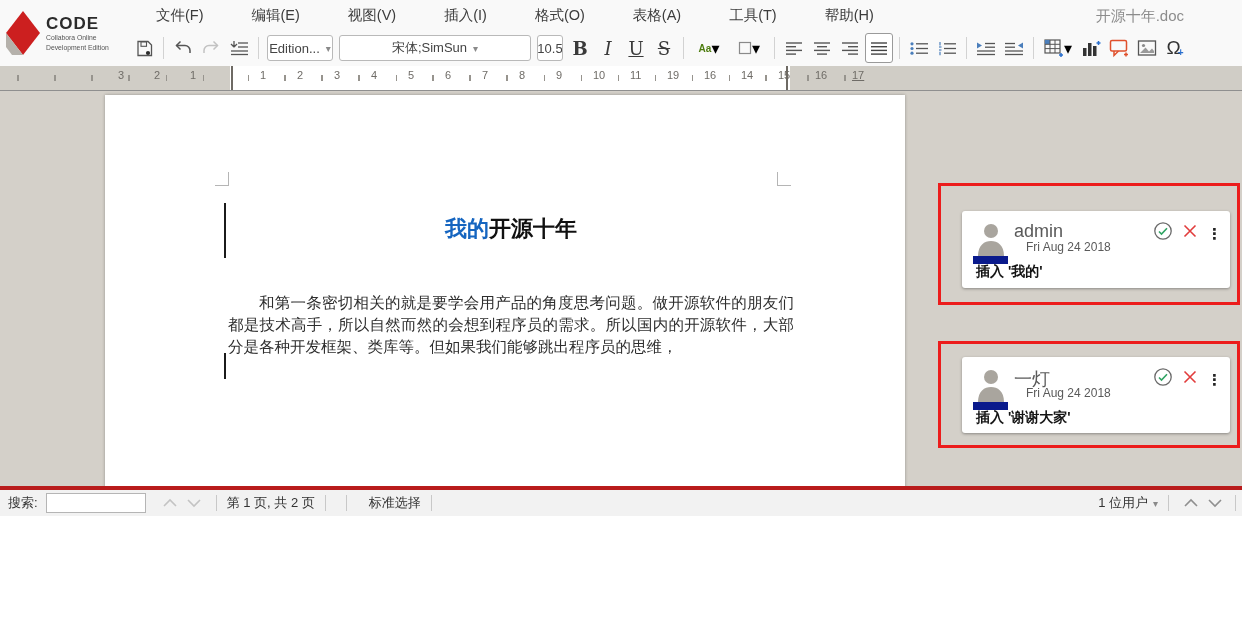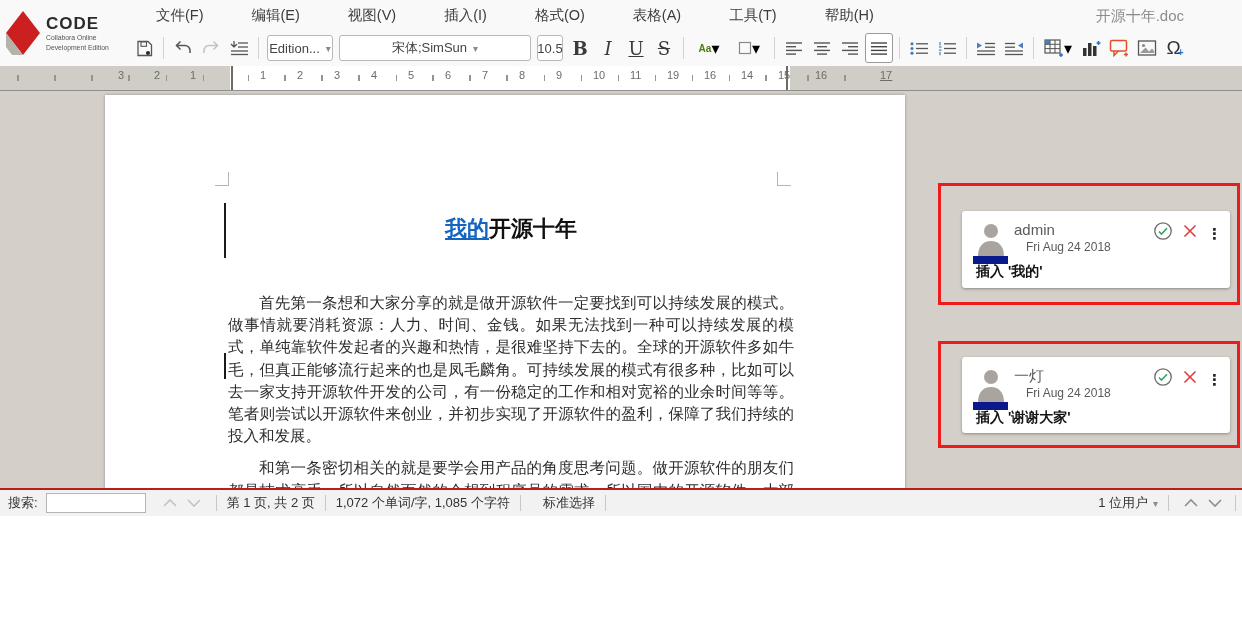--- a/index.html
+++ b/index.html
@@ -40,39 +40,39 @@
   .rhandle{position:absolute;top:0;width:2px;height:100%;background:#6e6a64;}
   
   #page{position:absolute;left:105px;top:95px;width:800px;height:500px;background:#fff;
         box-shadow:0 0 3px rgba(0,0,0,.3);overflow:hidden;}
   .corner{position:absolute;width:13px;height:13px;}
   .corner.cl{left:110px;top:77px;border-right:1px solid #b5b5b5;border-bottom:1px solid #b5b5b5;}
   .corner.cr{left:672px;top:77px;border-left:1px solid #b5b5b5;border-bottom:1px solid #b5b5b5;}
   .chbar{position:absolute;left:119px;width:2px;background:#1b1b1b;}
   #dtitle{position:absolute;left:123px;top:112px;width:566px;height:44px;line-height:44px;
           text-align:center;font-size:22px;font-weight:bold;color:#101010;}
-  .ins-blue{color:var(--insert_blue,#1565c0);text-decoration:underline;text-align:right;}
+  .ins-blue{color:var(--insert_blue,#1565c0);text-align:right;}
   .ins-purple{color:var(--insert_purple,#8e24aa);text-decoration:underline;}
   #dbody{position:absolute;left:123px;top:197px;width:566px;font-size:15.5px;line-height:22.2px;
          color:#2e2e2e;text-align:justify;}
   #dbody p{margin:0 0 10px 0;text-indent:2em;}
   
   .comment-card{position:absolute;left:962px;width:268px;background:#fff;border-radius:3px;
                 box-shadow:0 1px 3px rgba(0,0,0,.35);}
   .avatar{position:absolute;left:13px;top:11px;width:32px;height:42px;}
   .avatar-bar{position:absolute;left:-2px;top:34px;width:35px;height:8px;background:var(--avatar_navy,#0a1a8c);}
-  .c-author{position:absolute;left:52px;top:10px;font-size:15px;color:#5a5a5a;}
+  .c-author{position:absolute;left:52px;top:10px;font-size:18px;color:#5a5a5a;}
   .c-date{position:absolute;left:64px;top:29px;font-size:12px;color:#5a5a5a;}
   .c-actions{position:absolute;right:8px;top:10px;display:flex;align-items:center;gap:9px;}
   .c-body{position:absolute;left:14px;top:52px;font-size:14px;font-weight:600;color:#141414;}
   .kebab{font-size:15px;color:#222;font-weight:bold;line-height:1;}
   .redbox{position:absolute;border:3px solid var(--annotation_red,#ec1c1c);pointer-events:none;z-index:50;}
   
   #statusbar{position:absolute;left:0;bottom:0;width:1242px;height:26px;background:#f2f2f2;
-             border-top:2px solid #b91c1c;display:flex;align-items:center;font-size:13px;color:#333;}
+             border-top:4px solid #b91c1c;display:flex;align-items:center;font-size:13px;color:#333;}
   .ssep{width:1px;height:16px;background:#c8c8c8;margin:0 10px;}
   #search-input{width:92px;height:16px;border:1px solid #b5b5b5;background:#fff;margin-left:8px;
                 font-size:12px;padding:1px 3px;outline:none;}
   .chev{display:flex;align-items:center;justify-content:center;width:24px;height:18px;}
   #sb-right{position:absolute;right:4px;top:0;height:26px;display:flex;align-items:center;margin-left:32px;}
   .dda2{color:#8a8a8a;font-size:10px;margin-left:5px;}
 </style>
 </head>
 <body>
 
@@ -323,36 +323,35 @@
         <span class="rnum" style="left: 482px;">7</span>
         <span class="rnum" style="left: 519px;">8</span>
         <span class="rnum" style="left: 556px;">9</span>
         <span class="rnum" style="left: 593px;">10</span>
         <span class="rnum" style="left: 630px;">11</span>
         <span class="rnum" style="left: 667px;">19</span>
         <span class="rnum" style="left: 704px;">16</span>
         <span class="rnum" style="left: 741px;">14</span>
         <span class="rnum" style="left: 778px;">15</span>
         <span class="rnum" style="left: 815px;">16</span>
-        <span class="rnum" style="left: 880px; text-decoration: underline;">17</span>
+        <span class="rnum" style="left: 852px; text-decoration: underline;">17</span>
       </div>
     <div class="rhandle" style="left:231px"></div>
     <div class="rhandle" style="left:786px"></div>
   </div>
 
   <div id="page">
     <div class="corner cl"></div>
     <div class="corner cr"></div>
     <div class="chbar" style="top:108px;height:55px"></div>
     <div class="chbar" style="top:258px;height:26px"></div>
 
     <div id="dtitle"><span class="ins-blue">我的</span><span>开源十年</span></div>
 
     <div id="dbody">
-      <p><span>首先第一条想和大家分享的就是做开源软件一定要找到可以持续发展的模式。做事情就要消耗资源：人力、时间、金钱。如果无法找到一种可以持续发展的模式，单纯靠软件发起者的兴趣和热情，是很难坚持下去的。全球的开源软件多如牛毛，但真正能够流行起来的也是凤毛麟角。可持续发展的模式有很多种，比如可以去一家支持开源软件开发的公司，有一份稳定的工作和相对宽裕的业余时间等等。笔者则尝试以开源软件来创业，并初步实现了开源软件的盈利，保障了我们持续的投入和发展。</span></p>
       <p><span>和第一条密切相关的就是要学会用产品的角度思考问题。做开源软件的朋友们都是技术高手，所以自然而然的会想到程序员的需求。所以国内的开源软件，大部分是各种开发框架、类库等。但如果我们能够跳出程序员的思维，</span></p>
     </div>
   </div>
 
   <div class="comment-card" style="top:211px;height:77px">
     <div class="avatar">
       <svg width="32" height="34" viewBox="0 0 32 34">
         <circle cx="16" cy="9" r="7" fill="#a9a59e"></circle>
         <path d="M3 34 C3 23 9.5 19 16 19 C22.5 19 29 23 29 34 Z" fill="#a9a59e"></path>
       </svg>
@@ -417,21 +416,20 @@
         </svg>
     </span>
     <span class="chev">
       <svg width="16" height="10" viewBox="0 0 16 10">
           <path d="M2 2 8 8 14 2" fill="none" stroke="#c3c3c3" stroke-width="1.6"></path>
         </svg>
     </span>
     <span class="ssep"></span>
     <span>第 1 页, 共 2 页</span>
     <span class="ssep"></span>
-    <span>1,072 个单词/字, 1,085 个字符</span>
     <span class="ssep"></span>
     <span style="margin-left:12px">标准选择</span>
     <span class="ssep"></span>
     <div id="sb-right">
       <span>1 位用户</span>
       <span class="dda2">▾</span>
       <span class="ssep"></span>
       <span class="chev">
         <svg width="16" height="10" viewBox="0 0 16 10">
             <path d="M2 8 8 2 14 8" fill="none" stroke="#8f8f8f" stroke-width="1.6"></path>

